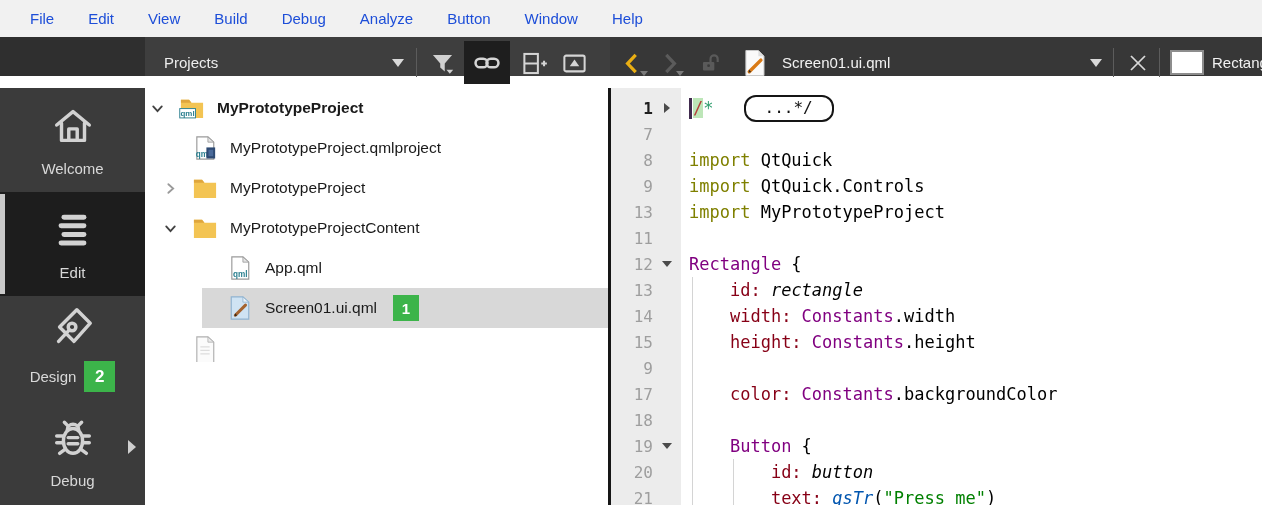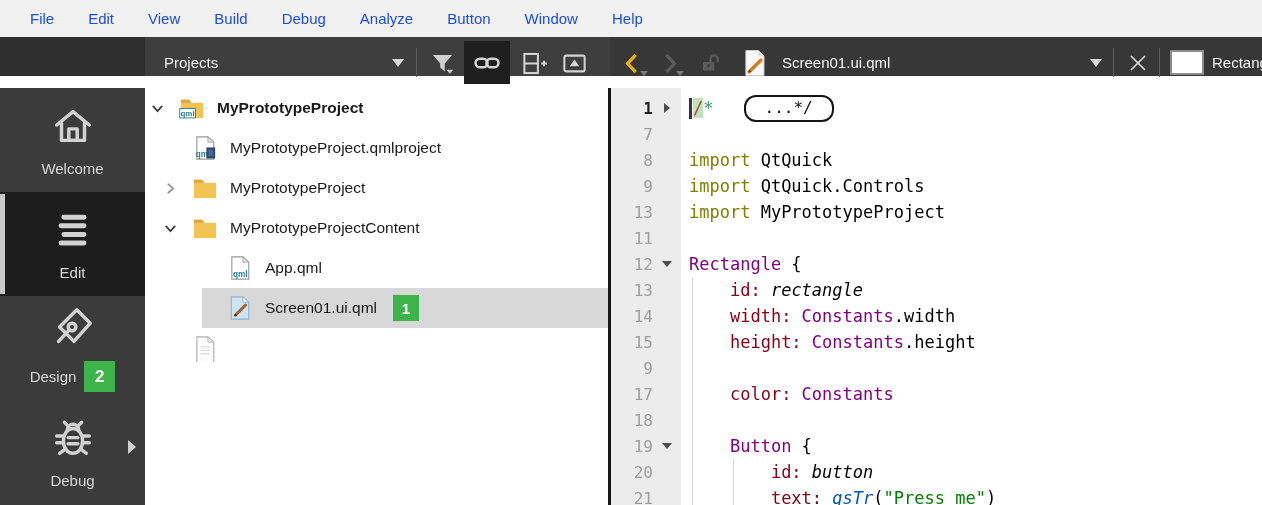--- a/index.html
+++ b/index.html
@@ -365,21 +365,21 @@
       <div class="code"><div class="guide g1"></div><span class="tk-pl">    </span><span class="tk-prop">height:</span><span class="tk-type"> Constants</span><span class="tk-pl">.height</span></div>
     </div>
     <div class="code-line">
       <span class="ln">9</span>
       <span class="fold"></span>
       <div class="code"><div class="guide g1"></div></div>
     </div>
     <div class="code-line">
       <span class="ln">17</span>
       <span class="fold"></span>
-      <div class="code"><div class="guide g1"></div><span class="tk-pl">    </span><span class="tk-prop">color:</span><span class="tk-type"> Constants</span></div>
+      <div class="code"><div class="guide g1"></div><span class="tk-pl">    </span><span class="tk-prop">color:</span><span class="tk-type"> Constants</span><span class="tk-pl">.backgroundColor</span></div>
     </div>
     <div class="code-line">
       <span class="ln">18</span>
       <span class="fold"></span>
       <div class="code"><div class="guide g1"></div></div>
     </div>
     <div class="code-line">
       <span class="ln">19</span>
       <span class="fold">
         <div class="tri-d"></div>

